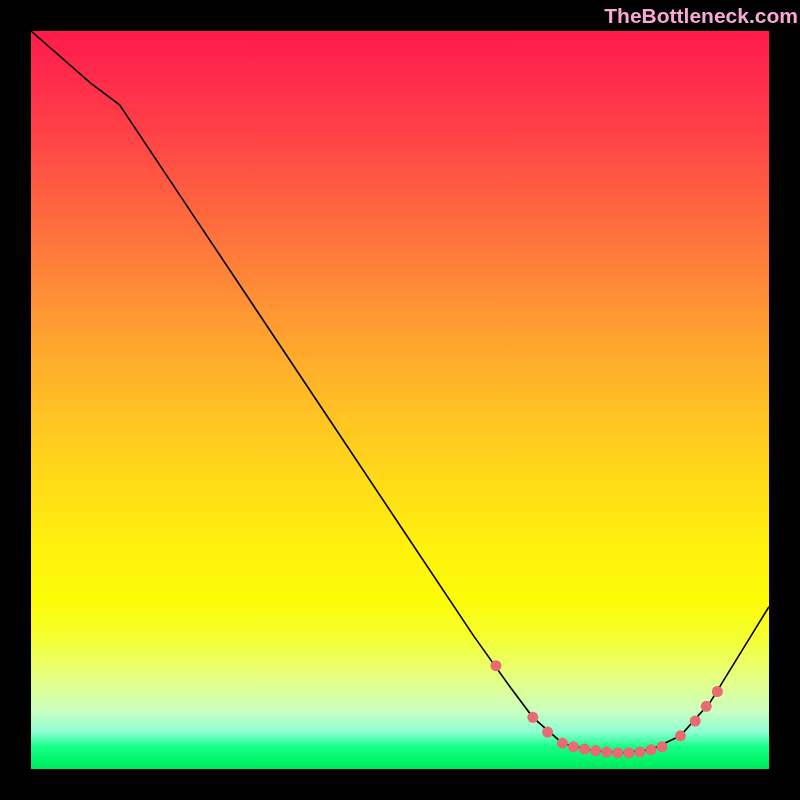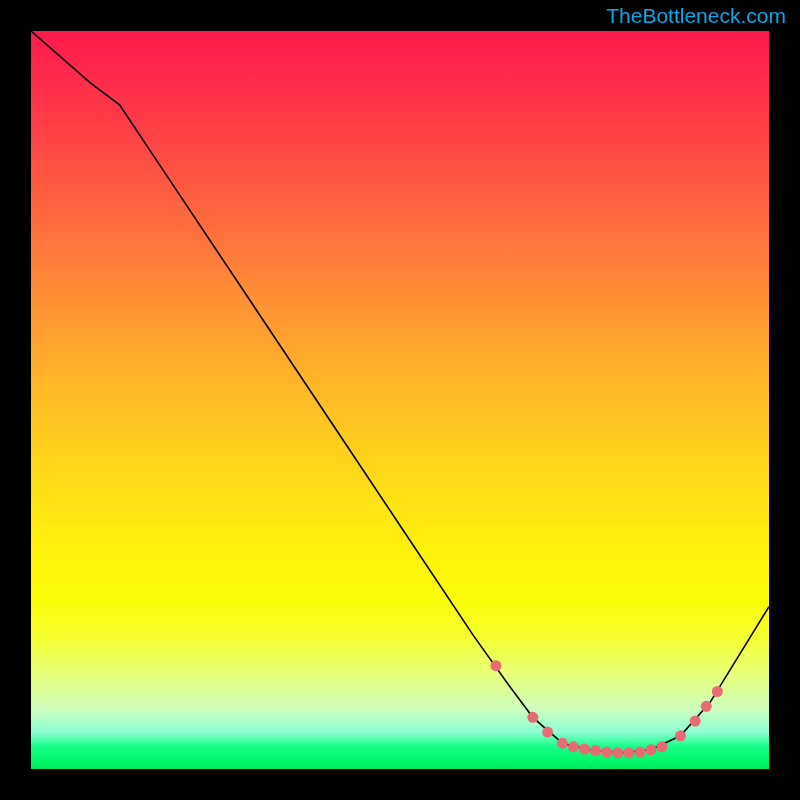--- a/index.html
+++ b/index.html
@@ -6,24 +6,24 @@
   body {
     width: 800px;
     height: 800px;
     background: #000;
     position: relative;
     font-family: Arial, sans-serif;
   }
   .watermark {
     position: absolute;
     top: 4px;
-    right: 14px;
-    color: #0ea5e9;
+    right: 2px;
+    color: #f9a8d4;
     font-size: 21px;
-    font-weight: 400;
+    font-weight: 700;
     z-index: 10;
   }
   .plot-area {
     position: absolute;
     left: 31px;
     top: 31px;
     width: 738px;
     height: 738px;
     overflow: hidden;
   }

